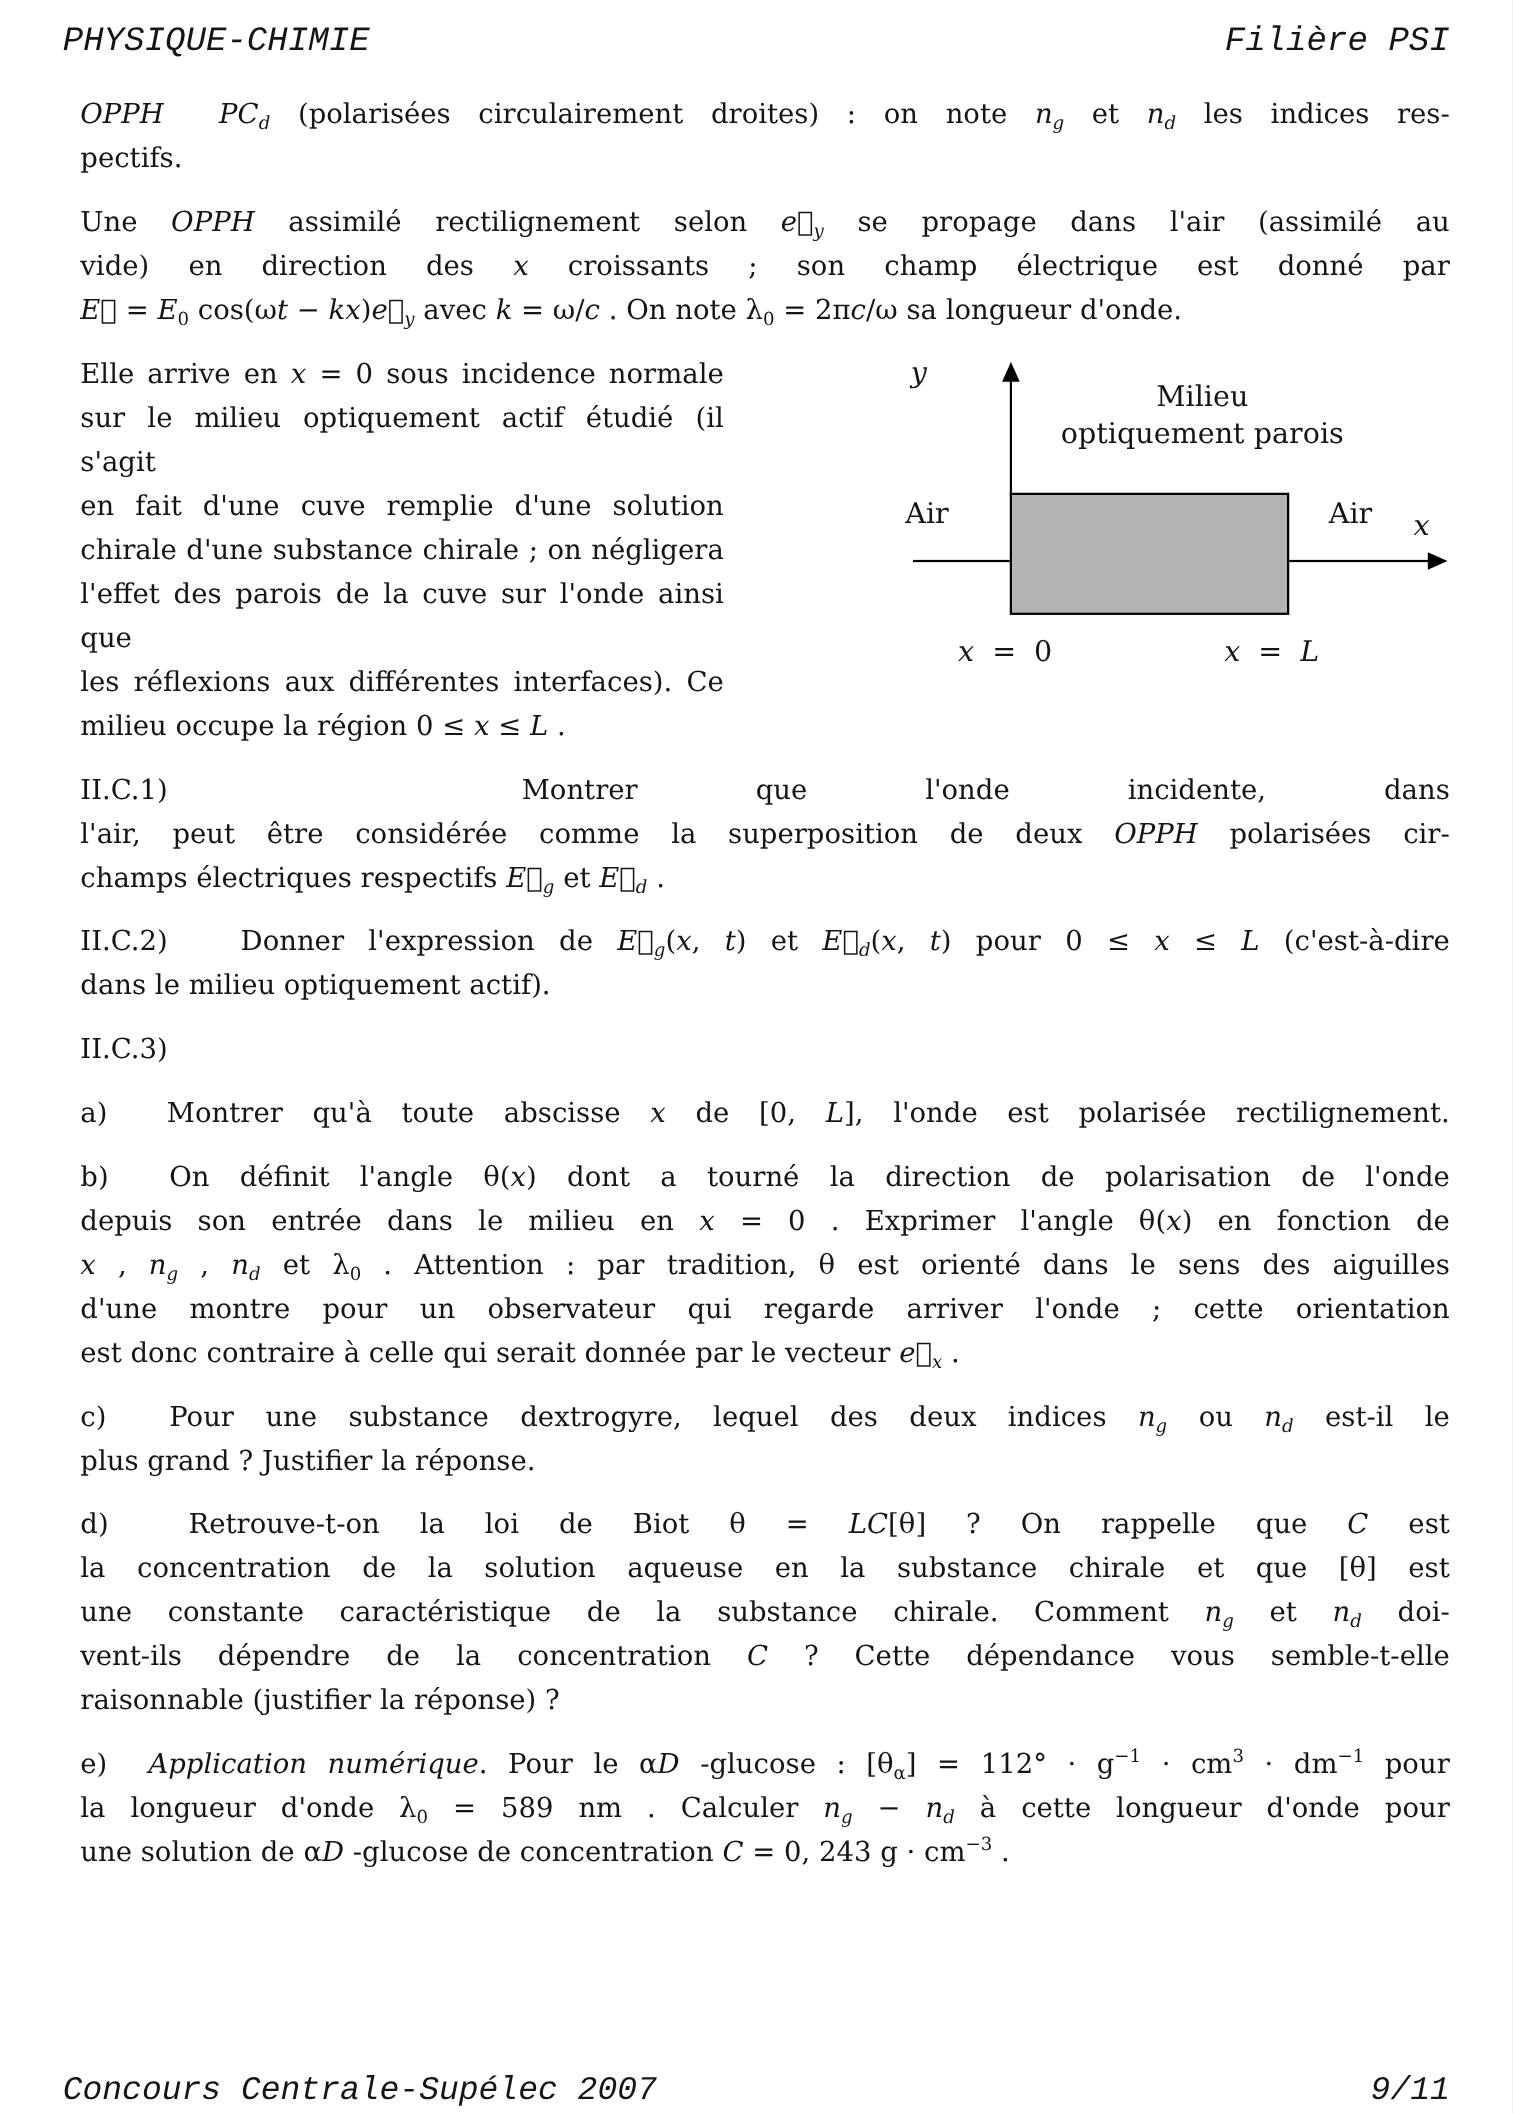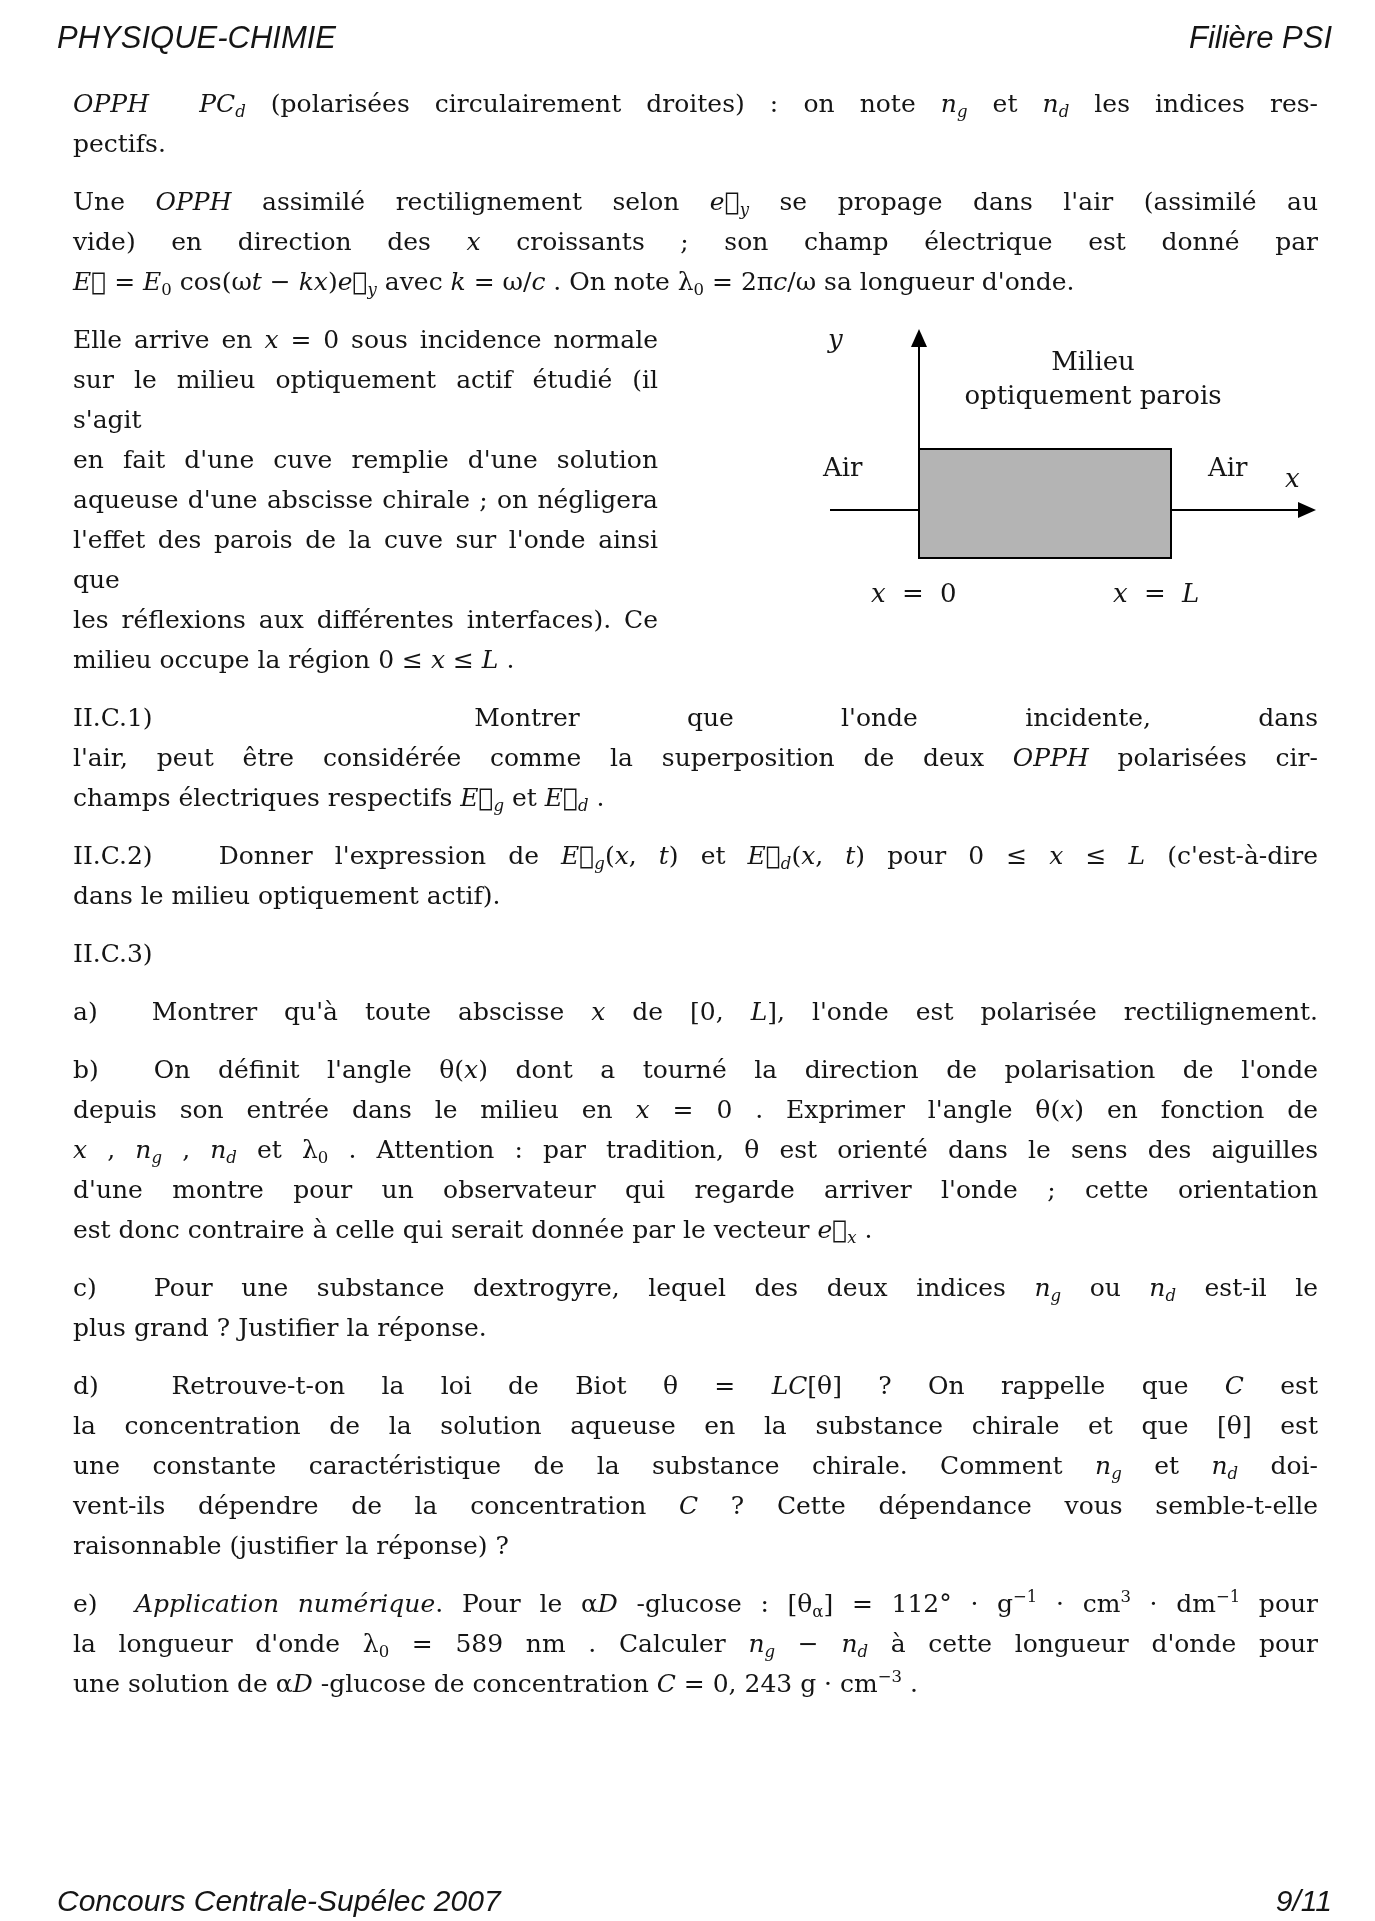--- a/index.html
+++ b/index.html
@@ -3,23 +3,23 @@
 <meta charset="utf-8">
 <style>
   html,body { margin:0; padding:0; background:#e8e8e8; }
   .page {
     position:relative; width:1375px; height:1921px; margin:0 auto;
     background:#ffffff; color:#151515; overflow:hidden;
     font-family:"DejaVu Serif", serif;
   }
   
   .hf {
-    position:absolute; left:57px; right:43px;
+    position:absolute; left:57px; right:57px;
     display:flex; justify-content:space-between; align-items:baseline;
-    font-family:Liberation Sans, sans-serif; font-style:italic;
+    font-family:Liberation Mono, monospace; font-style:italic;
   }
   .header { top:20px; font-size:31px; }
   .footer { top:1836px; font-size:30px;margin-top:48px; }
   
   .body-flow {
     position:absolute; top:84px; left:57px; width:1261px;
     font-size:25px; line-height:40px; letter-spacing:0px;
   }
   .zone { display:flow-root; }
   .block { margin:0 0 18px 16px; }
@@ -95,21 +95,21 @@
         <div class="dg-label dg-xlabel sg-i">x</div>
         <div class="dg-label dg-air-left">Air</div>
         <div class="dg-label dg-air-right">Air</div>
         <div class="dg-label dg-x0 dg-eq"><span class="sg-i">x</span><span> = 0</span></div>
         <div class="dg-label dg-xL dg-eq"><span class="sg-i">x</span><span> = </span><span class="sg-i">L</span></div>
       </figure>
     <div class="block">
           <div class="line"><span>Elle arrive en </span><span class="sg-i">x</span><span> = 0 sous incidence normale</span></div>
           <div class="line"><span>sur le milieu optiquement actif étudié (il s'agit</span></div>
           <div class="line"><span>en fait d'une cuve remplie d'une solution</span></div>
-          <div class="line"><span>aqueuse d'une abscisse chirale ; on négligera</span></div>
+          <div class="line"><span>chirale d'une substance chirale ; on négligera</span></div>
           <div class="line"><span>l'effet des parois de la cuve sur l'onde ainsi que</span></div>
           <div class="line"><span>les réflexions aux différentes interfaces). Ce</span></div>
           <div class="line last"><span>milieu occupe la région 0 ≤ </span><span class="sg-i">x</span><span> ≤ </span><span class="sg-i">L</span><span> .</span></div>
         </div>
         <div class="block">
           <div class="line"><span>II.C.1)&nbsp;&nbsp; Montrer que l'onde incidente, dans</span></div>
           <div class="line"><span>l'air, peut être considérée comme la superposition de deux </span><span class="sg-i">OPPH</span><span> polarisées cir-</span></div>
           <div class="line last"><span>champs électriques respectifs </span><span class="sg-i">E⃗</span><span class="sg-isub">g</span><span> et </span><span class="sg-i">E⃗</span><span class="sg-isub">d</span><span> .</span></div>
         </div>
         <div class="block">

